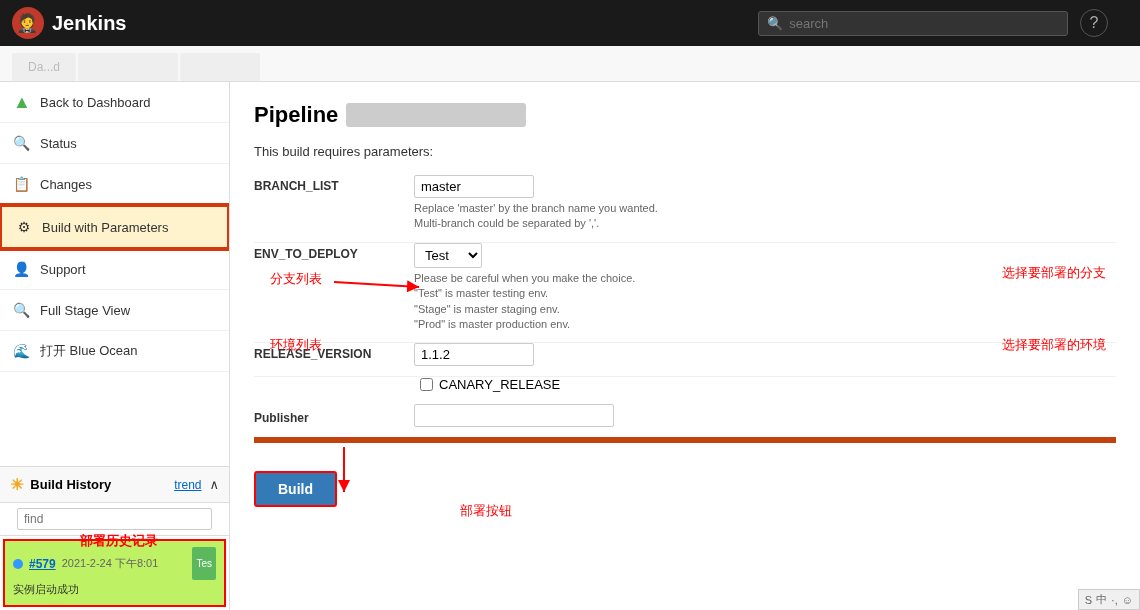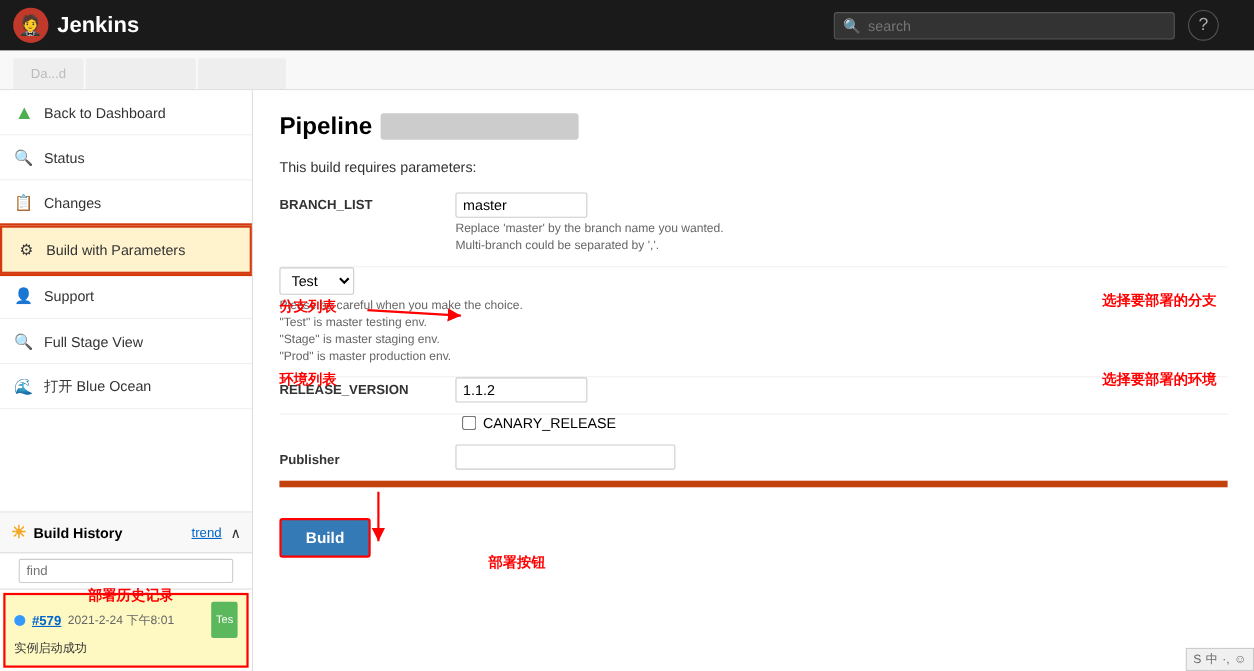--- a/index.html
+++ b/index.html
@@ -171,21 +171,21 @@
     .build-find input {
       width: 100%;
       border: 1px solid #ccc;
       padding: 3px 6px;
       font-size: 12px;
       border-radius: 2px;
     }
     .build-item {
       padding: 6px 8px;
       border-bottom: 1px solid #eee;
-      background: #fef9c3;
+      background: #bef264;
       position: relative;
       border: 2px solid #d4380d;
       margin: 2px;
     }
     .build-item-row1 {
       display: flex;
       align-items: center;
       gap: 6px;
     }
     .build-dot {
@@ -343,23 +343,24 @@
     }
 
     
     .content-wrapper {
       position: relative;
     }
 
     .zh-annotation {
       color: red;
       font-size: 13px;
-      font-weight: bold;
+      font-weight: normal;
       position: absolute;
       pointer-events: none;
+      margin-left: 16px;
     }
     .arrow-svg {
       position: absolute;
       pointer-events: none;
     }
   </style>
 </head>
 <body>
 
 <div class="header">
@@ -468,20 +469,21 @@
       <div class="param-row">
         <div class="param-label">BRANCH_LIST</div>
         <div class="param-content">
           <input type="text" class="param-input" value="master" style="">
           <div class="param-hint">Replace 'master' by the branch name you wanted.<br>Multi-branch could be separated by ','.</div>
         </div>
       </div>
 
       
       <div class="param-row">
+        <div class="param-label">ENV_TO_DEPLOY</div>
         <div class="param-content">
           <select class="param-select">
             <option>Test</option>
             <option>Stage</option>
             <option>Prod</option>
           </select>
           <div class="param-hint">
             Please be careful when you make the choice.<br>
             "Test" is master testing env.<br>
             "Stage" is master staging env.<br>

